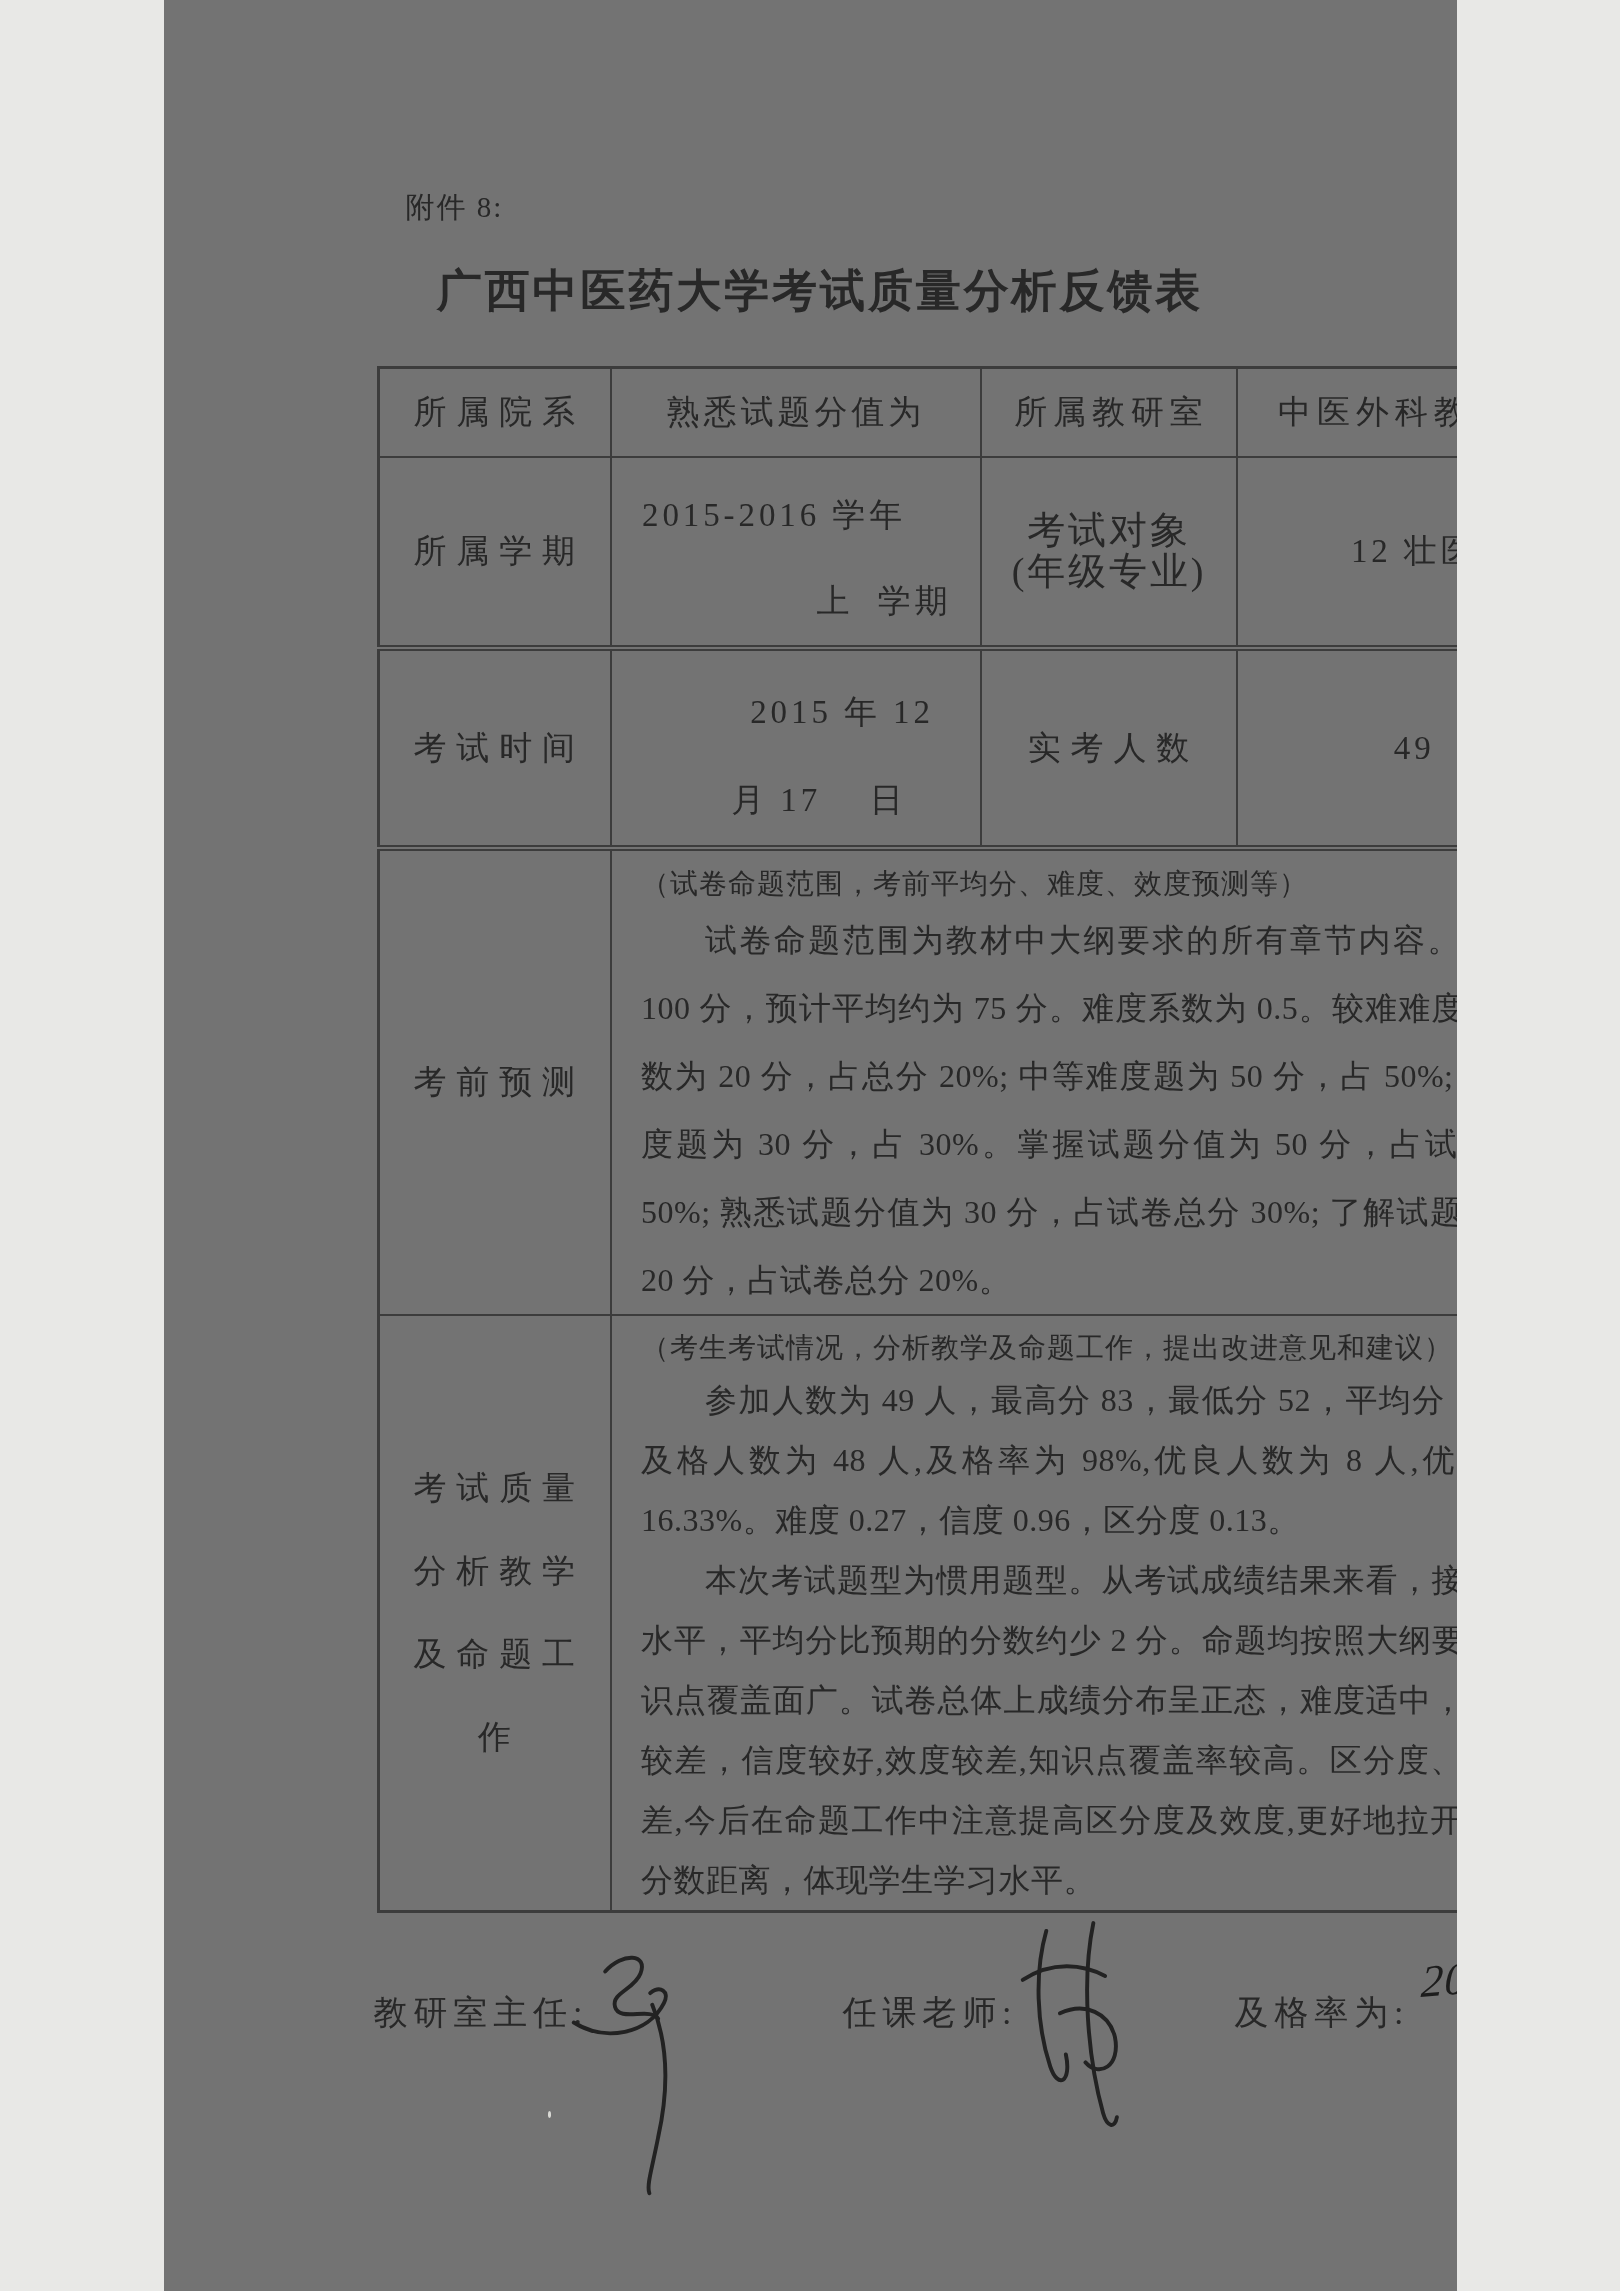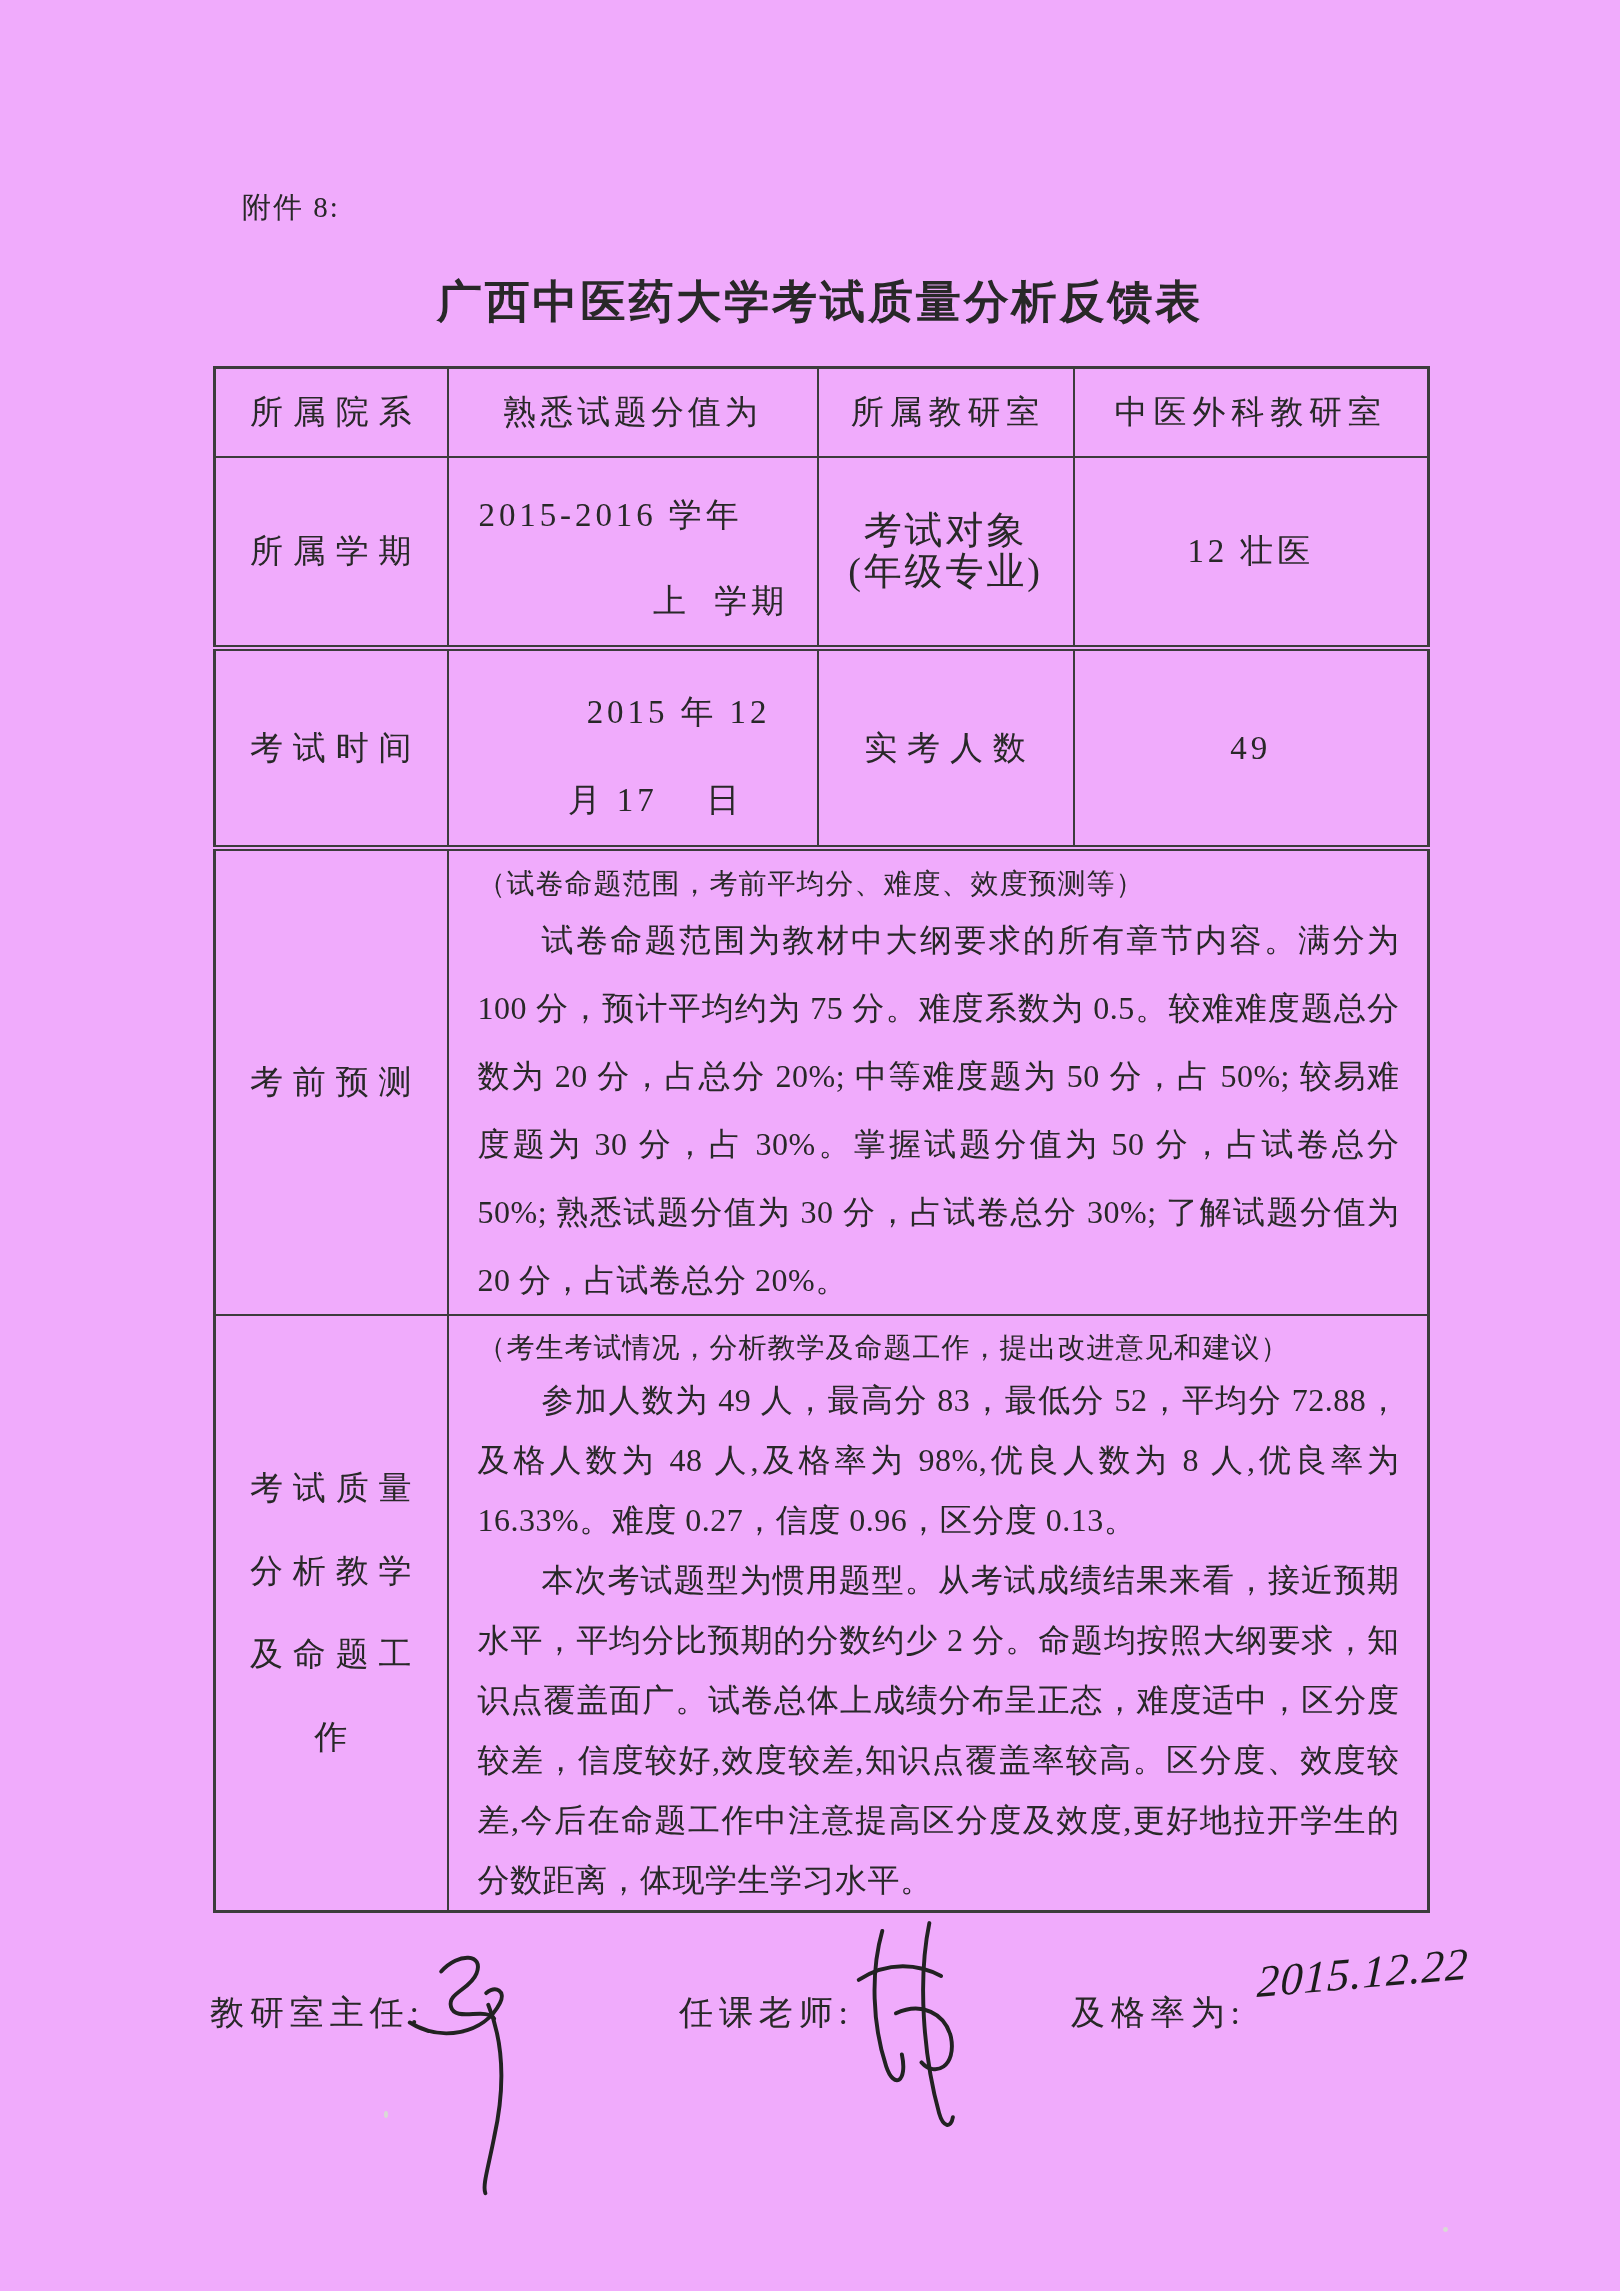--- a/index.html
+++ b/index.html
@@ -1,30 +1,30 @@
 <!DOCTYPE html>
 <html><head>
 <meta charset="utf-8">
 <style>
   html,body{margin:0;padding:0;background:#e8e8e6;}
   .page{
     position:relative;
-    width:1620px;height:2292px;
+    width:1293px;height:2292px;
     margin:0 auto;
-    background:#f0abfc;
+    background:#737373;
     font-family:"Liberation Serif","DejaVu Serif",serif;
     color:#282828;
     overflow:hidden;
   }
   .attachment{
     position:absolute;left:242px;top:188px;
     font-size:29px;letter-spacing:2px;
   }
   .title{
-    position:absolute;left:0;right:16px;top:257px;margin:15px;
+    position:absolute;left:0;right:16px;top:257px;margin:4px;
     text-align:center;
     font-size:45px;font-weight:bold;letter-spacing:2.9px;padding-left:36px;
   }
   table.form{
     position:absolute;left:213px;top:366px;
     width:1213px;
     border-collapse:collapse;table-layout:fixed;
     border:3.9px solid #3c3c3c;
   }
   table.form td{

